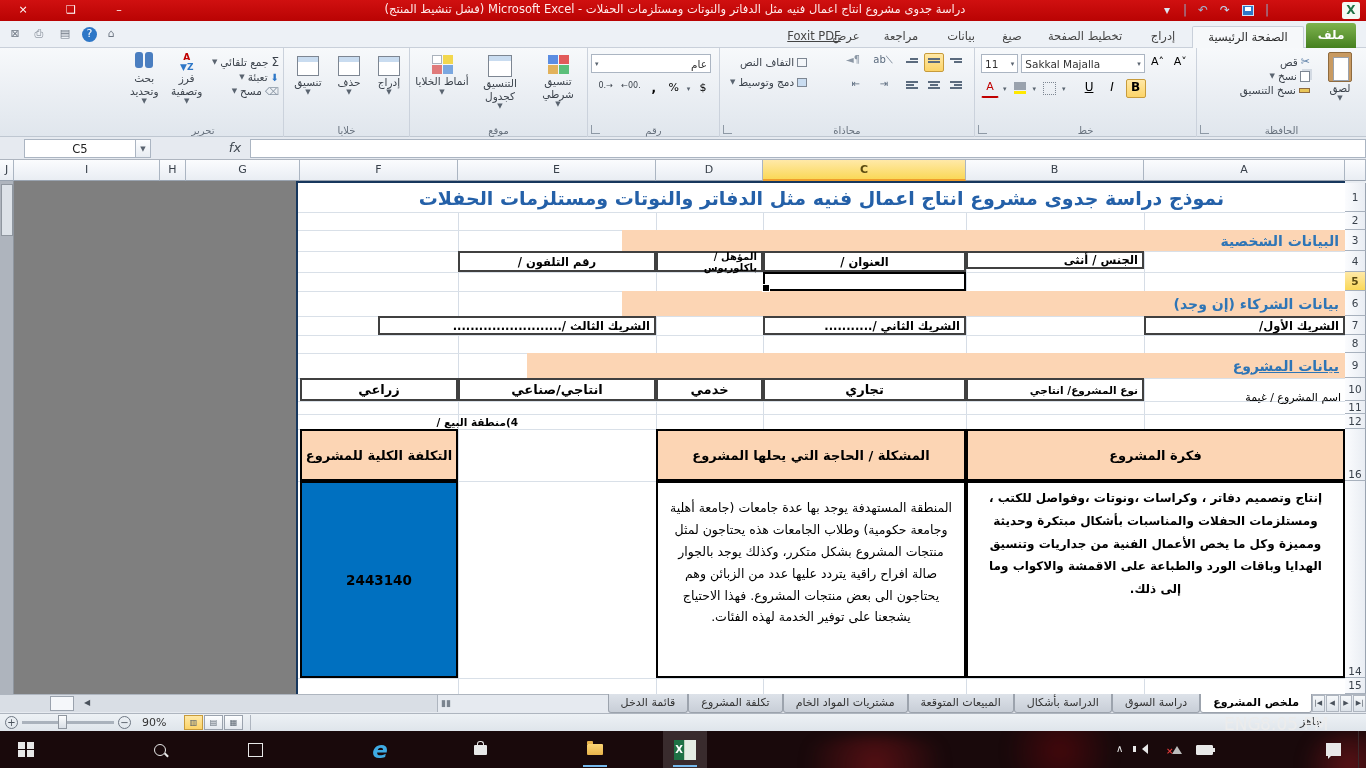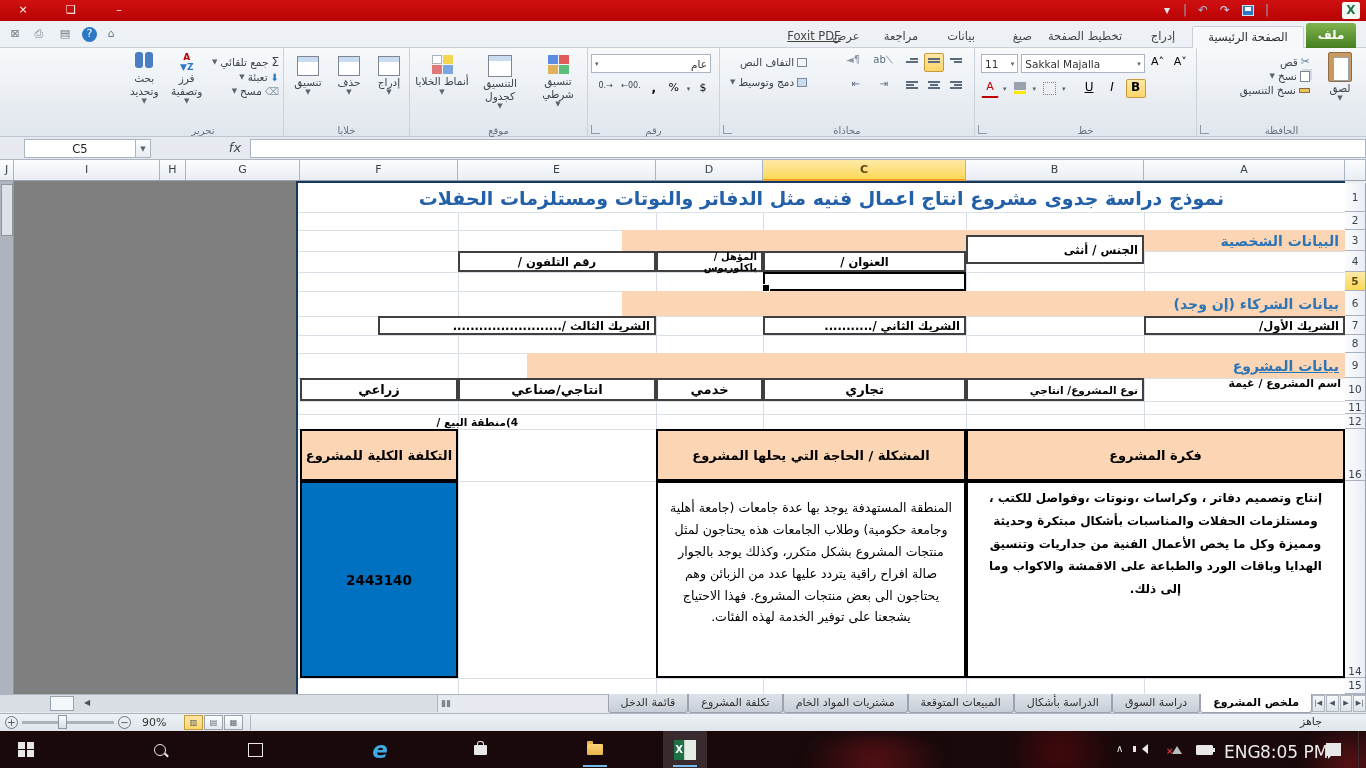--- a/index.html
+++ b/index.html
@@ -92,41 +92,42 @@
   .tview{width:13px;height:12px;border:1.5px solid #E8E8E8;}
   .edge-e{color:#3FABE4;font-size:23px;font-weight:bold;font-style:italic;line-height:30px;}
   .bag{width:13px;height:10px;background:#E8E8E8;border-radius:1px;position:relative;}
   .bag::before{content:"";position:absolute;top:-4px;left:3px;width:5px;height:4px;border:1.4px solid #E8E8E8;border-bottom:none;border-radius:3px 3px 0 0;}
   .folder{width:16px;height:11px;background:linear-gradient(#FCD575,#E8B34B);border-radius:1px;position:relative;}
   .folder::before{content:"";position:absolute;top:-3px;left:0;width:6px;height:3px;background:#E8B34B;border-radius:1px 1px 0 0;}
   .xl-tile{width:22px;height:20px;background:#fff;border-radius:1px;position:relative;display:flex;}
   .xl-tile .g{width:10px;background:#1E7145;color:#fff;font-size:10px;font-weight:bold;text-align:center;line-height:19px;}
   .xl-tile .s{flex:1;background:#E4EDE4;border-left:1px solid #BFD2BF;}
   .underline{position:absolute;top:765px;height:2px;background:#76B9ED;}
-  .tray-txt{position:absolute;color:#ECECEC;font-size:17px;top:742px;}
+  .tray-txt{position:absolute;color:#ECECEC;font-size:17px;top:714px;}
   .battery{width:15px;height:8px;border:1px solid #E8E8E8;border-radius:1px;position:relative;background:#E8E8E8;}
   .battery::after{content:"";position:absolute;right:-3px;top:2px;width:2px;height:4px;background:#E8E8E8;}
   .speaker{width:0;height:0;border-top:5px solid transparent;border-bottom:5px solid transparent;border-right:6px solid #E8E8E8;position:relative;}
   .speaker::before{content:"";position:absolute;left:-9px;top:-3px;width:3px;height:6px;background:#E8E8E8;}
   .wifiX{position:relative;width:14px;height:11px;}
   .wifiX .a{position:absolute;left:2px;bottom:0;width:0;height:0;border-left:5px solid transparent;border-right:5px solid transparent;border-bottom:8px solid #BDBDBD;}
   .wifiX .x{position:absolute;left:-4px;bottom:-2px;color:#E23B3B;font-size:9px;font-weight:bold;}
   .action{width:13px;height:11px;border:1.4px solid #E8E8E8;position:relative;background:#E8E8E8;}
   .action::after{content:"";position:absolute;left:1px;bottom:-4px;border-left:4px solid #E8E8E8;border-bottom:4px solid transparent;}
   .arrow-up{color:#E8E8E8;font-size:10px;}
 </style>
 </head>
 <body>
 
 <div class="screen">
 
   <div class="abs titlebar">
     <div class="abs winbtn" style="left:8px;">×</div>
     <div class="abs winbtn" style="left:56px;">❑</div>
     <div class="abs winbtn" style="left:104px;">–</div>
+    <div class="abs title-text">دراسة جدوى مشروع انتاج اعمال فنيه مثل الدفاتر والنوتات ومستلزمات الحفلات - Microsoft Excel (فشل تنشيط المنتج)</div>
     <div class="abs qat" style="left:1160px;width:14px;">▾</div>
     <div class="abs qat" style="left:1180px;width:10px;color:#8fa7c4;">|</div>
     <div class="abs qat" style="left:1194px;width:18px;color:#9FB8D6;">↶</div>
     <div class="abs qat" style="left:1216px;width:18px;color:#BFD9F4;">↷</div>
     <div class="abs" style="left:1242px;top:5px;width:12px;height:11px;background:#2E77C7;border:1px solid #CFE2F6;">
       <div style="margin:1px auto 0;width:6px;height:4px;background:#fff;"></div>
     </div>
     <div class="abs qat" style="left:1262px;width:10px;color:#8fa7c4;">|</div>
     <div class="abs excel-tile">X</div>
   </div>
@@ -134,21 +135,21 @@
   <div class="abs tabrow"></div>
   <div class="abs tabrow-ico" style="left:6px;">⊠</div>
   <div class="abs tabrow-ico" style="left:30px;">⎙</div>
   <div class="abs tabrow-ico" style="left:56px;">▤</div>
   <div class="abs tabrow-ico" style="left:82px;width:15px;background:#2E77C7;border-radius:50%;color:#fff;height:15px;line-height:14px;top:27px;">?</div>
   <div class="abs tabrow-ico" style="left:102px;">⌂</div>
   <div class="abs filetab">ملف</div>
   <div class="abs rtab active" style="left:1192px;width:112px;">الصفحة الرئيسية</div>
   <div class="abs rtab" style="left:1138px;width:50px;">إدراج</div>
   <div class="abs rtab" style="left:1036px;width:98px;">تخطيط الصفحة</div>
-  <div class="abs rtab" style="left:992px;width:40px;text-align:right;">صيغ</div>
+  <div class="abs rtab" style="left:992px;width:40px;">صيغ</div>
   <div class="abs rtab" style="left:934px;width:54px;">بيانات</div>
   <div class="abs rtab" style="left:872px;width:58px;">مراجعة</div>
   <div class="abs rtab" style="left:824px;width:44px;">عرض</div>
   <div class="abs rtab" style="left:776px;width:76px;direction:ltr;text-decoration:underline;">Foxit PDF</div>
 
   <div class="abs ribbon">
 
     <div class="rgroup" style="width:170px;">
       <div style="display:flex;direction:rtl;">
         <div class="bigbtn" style="width:52px;">
@@ -451,38 +452,38 @@
   <div class="rh" style="top:401px;height:13px;line-height:12px;">11</div>
   <div class="rh" style="top:414px;height:15px;line-height:14px;">12</div>
   <div class="rh" style="top:429px;height:52px;line-height:90px;">16</div>
   <div class="rh" style="top:481px;height:197px;line-height:380px;">14</div>
   <div class="rh" style="top:678px;height:16px;line-height:15px;">15</div>
 
   <div class="cell" style="left:298px;top:183px;width:1047px;height:29px;background:#fff;justify-content:center;font-size:19px;font-weight:bold;color:#2460A8;direction:rtl;">نموذج دراسة جدوى مشروع انتاج اعمال فنيه مثل الدفاتر والنوتات ومستلزمات الحفلات</div>
 
   <div class="cell band sechdr" style="left:622px;top:230px;width:723px;height:21px;">البيانات الشخصية</div>
 
-  <div class="cell bcell" style="left:966px;top:235px;width:178px;height:29px;">الجنس /  أنثى</div>
+  <div class="cell bcell" style="left:966px;top:251px;width:178px;height:18px;">الجنس /  أنثى</div>
   <div class="cell bcell" style="left:763px;top:251px;width:203px;height:21px;justify-content:center;">العنوان /</div>
   <div class="cell bcell" style="left:656px;top:251px;width:107px;height:21px;font-size:10px;">المؤهل / باكلوريوس</div>
   <div class="cell bcell" style="left:458px;top:251px;width:198px;height:21px;justify-content:center;">رقم التلفون /</div>
 
   <div class="cell selcell" style="left:763px;top:272px;width:203px;height:19px;">
       <div class="fillhandle"></div>
     </div>
 
   <div class="cell band sechdr" style="left:622px;top:291px;width:723px;height:25px;">بيانات الشركاء (إن وجد)</div>
 
   <div class="cell bcell" style="left:1144px;top:316px;width:201px;height:19px;">الشريك الأول/</div>
   <div class="cell bcell" style="left:763px;top:316px;width:203px;height:19px;">الشريك الثاني /...........</div>
   <div class="cell bcell" style="left:378px;top:316px;width:278px;height:19px;">الشريك الثالث /.........................</div>
 
   <div class="cell band sechdr" style="left:527px;top:353px;width:818px;height:25px;text-decoration:underline;">بيانات المشروع</div>
 
-  <div class="cell" style="left:1144px;top:372px;width:201px;height:23px;font-weight:bold;font-size:11px;direction:rtl;padding-right:4px;color:#000;">اسم المشروع / غيمة</div>
+  <div class="cell" style="left:1144px;top:386px;width:201px;height:23px;font-weight:normal;font-size:11px;direction:rtl;padding-right:4px;color:#000;">اسم المشروع / غيمة</div>
   <div class="cell bcell" style="left:966px;top:378px;width:178px;height:23px;font-size:10.5px;">نوع المشروع/ انتاجي</div>
   <div class="cell bcell" style="left:763px;top:378px;width:203px;height:23px;justify-content:center;font-size:13px;">تجاري</div>
   <div class="cell bcell" style="left:656px;top:378px;width:107px;height:23px;justify-content:center;font-size:13px;">خدمي</div>
   <div class="cell bcell" style="left:458px;top:378px;width:198px;height:23px;justify-content:center;font-size:13px;">انتاجي/صناعي</div>
   <div class="cell bcell" style="left:300px;top:378px;width:158px;height:23px;justify-content:center;font-size:13px;">زراعي</div>
 
   <div class="cell" style="left:408px;top:414px;width:110px;height:15px;direction:rtl;justify-content:flex-start;font-size:10.5px;font-weight:bold;color:#000;">4)منطقة البيع /</div>
 
   <div class="cell hdr13" style="left:966px;top:429px;width:379px;height:52px;">فكرة المشروع</div>
   <div class="cell hdr13" style="left:656px;top:429px;width:310px;height:52px;">المشكلة / الحاجة التي يحلها المشروع</div>

